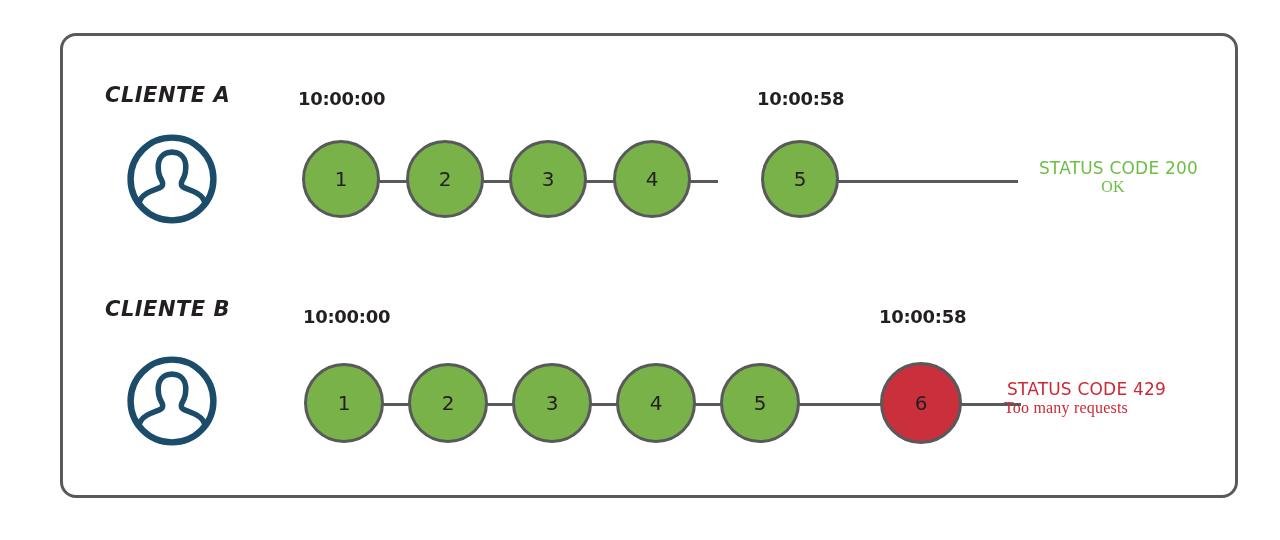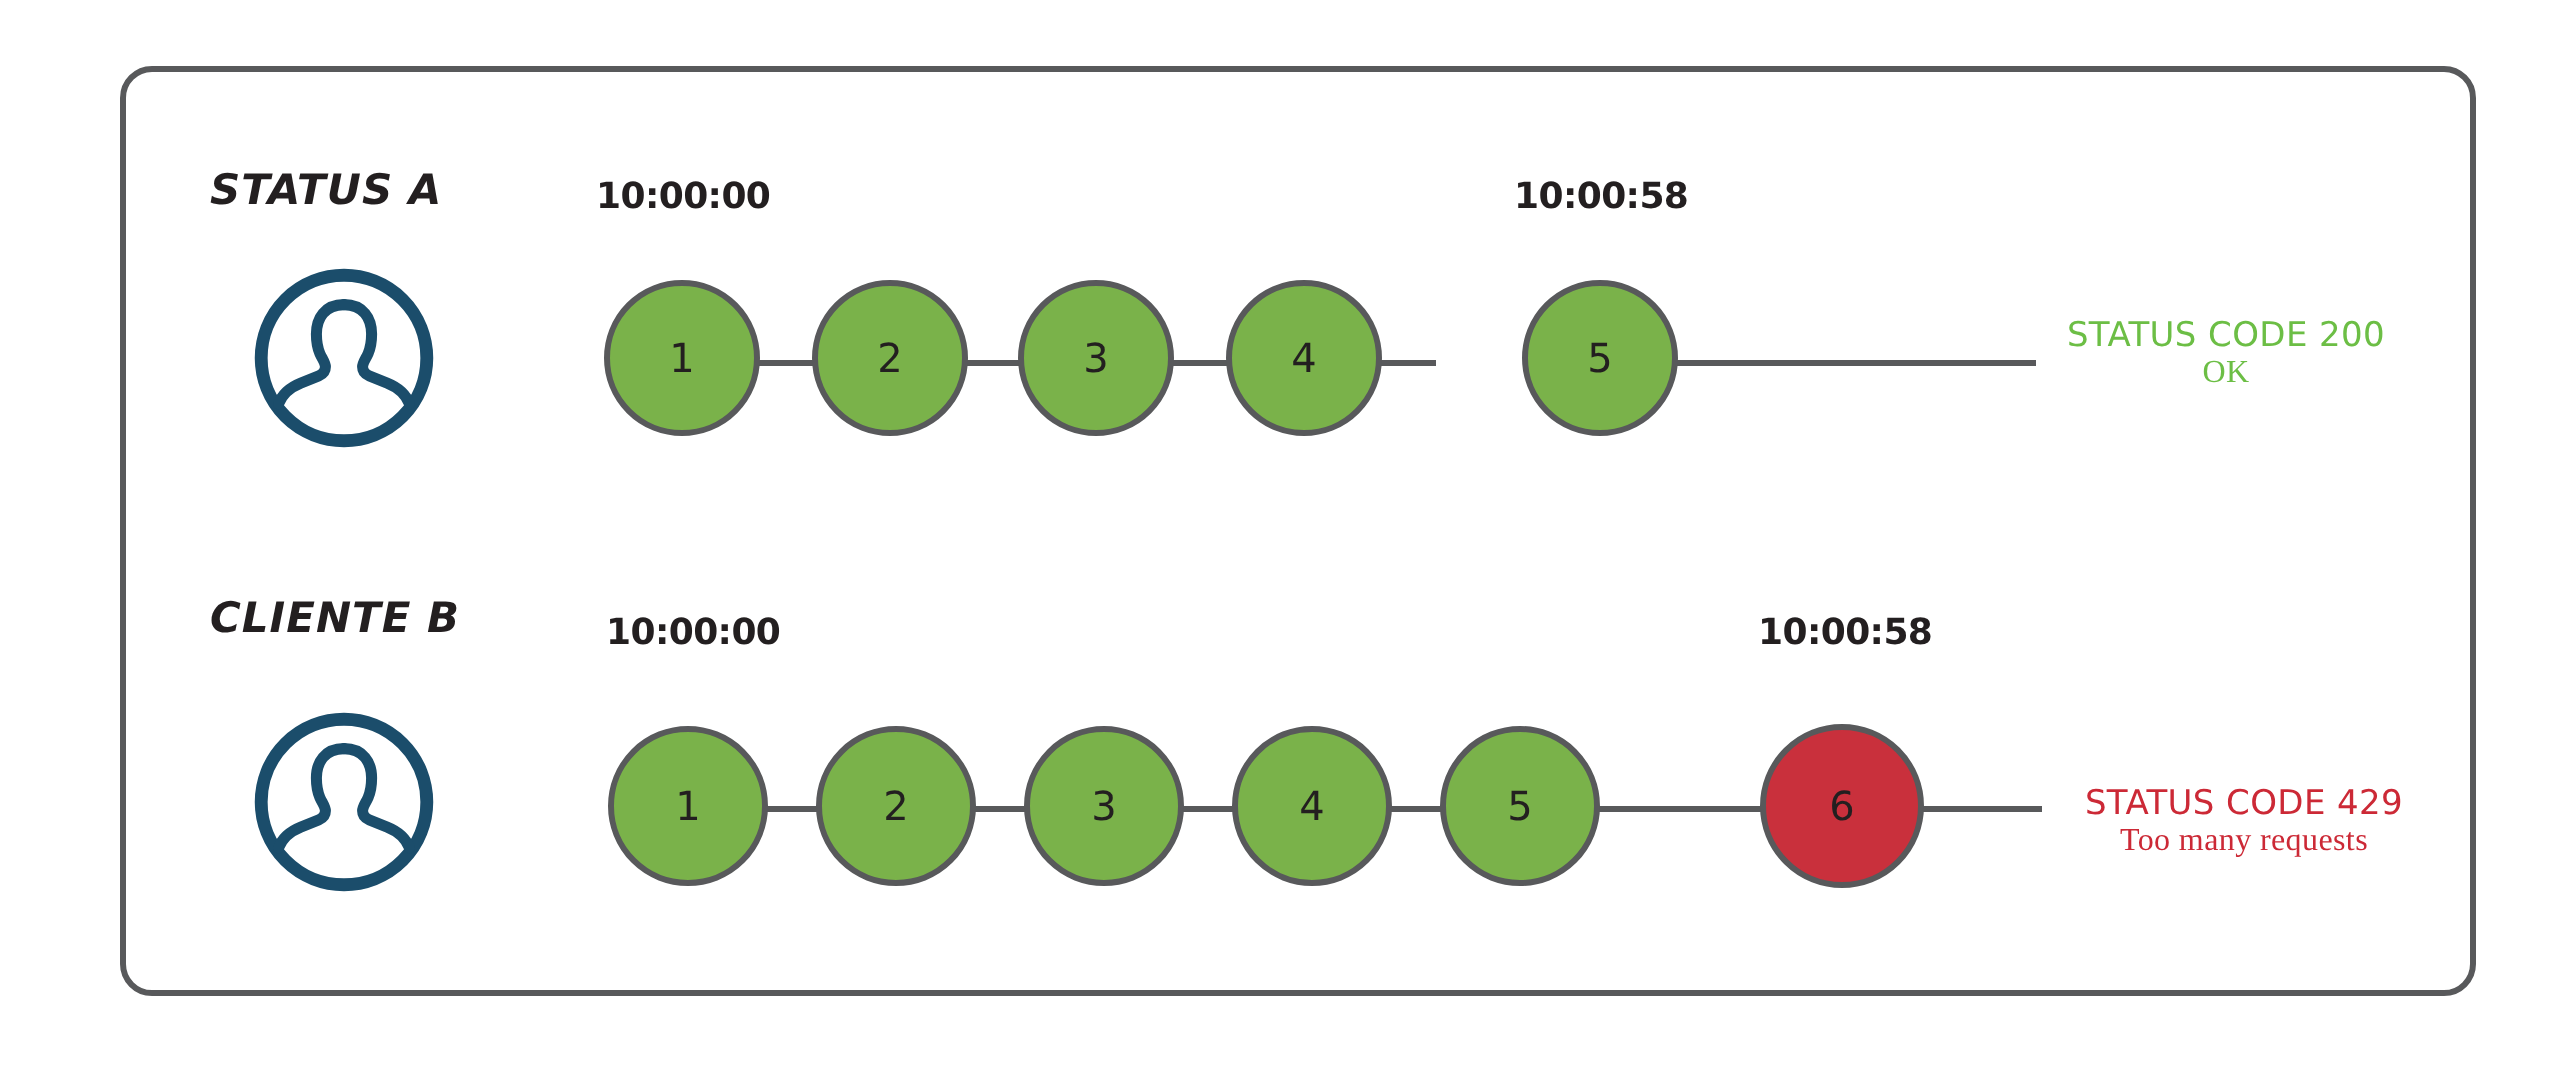--- a/index.html
+++ b/index.html
@@ -99,40 +99,41 @@
     position: absolute;
     text-align: center;
     white-space: nowrap;
     line-height: 1.18;
   }
   .status .l1 {
     display: block;
     font-family: "DejaVu Sans", sans-serif;
     font-size: 17px;
     letter-spacing: 0.2px;
+    text-align: right;
   }
   .status .l2 {
     display: block;
     font-family: Liberation Serif, serif;
     font-size: 16px;
     letter-spacing: 0.2px;
   }
   .status.ok  .l1, .status.ok  .l2 { color: #6cbe45; }
   .status.err .l1, .status.err .l2 { color: #cc2936; }
 </style>
 </head>
 <body>
 
 <div id="canvas">
 
   <div class="frame"></div>
 
   <div class="client-row">
 
-    <div class="client-name" style="left:105px; top:83px;">STATUS A</div>
+    <div class="client-name" style="left:105px; top:83px;">CLIENTE A</div>
 
     <div class="avatar" style="left:126px; top:133px;">
       <svg viewBox="0 0 100 100" xmlns="http://www.w3.org/2000/svg">
         <circle cx="50" cy="50" r="45" fill="none" stroke="#1b4d6b" stroke-width="7"></circle>
         <g fill="none" stroke="#1b4d6b" stroke-width="6" stroke-linejoin="round" stroke-linecap="round">
           <path d="M50 21
                    c-10.5 0 -15 7.5 -15 16
                    c0 4 0.6 7.6 1.9 10.6
                    c1.2 2.7 3 4.9 3 7.2
                    c0 2.4 -1.1 3.9 -3.6 4.9
@@ -208,19 +209,19 @@
     <div class="tl-line" style="left:797px; top:403px; width:84px;"></div>
     <div class="tl-line" style="left:959px; top:403px; width:62px;"></div>
 
     <div class="node green" style="left:304px; top:363px; width:80px; height:80px;">1</div>
     <div class="node green" style="left:408px; top:363px; width:80px; height:80px;">2</div>
     <div class="node green" style="left:512px; top:363px; width:80px; height:80px;">3</div>
     <div class="node green" style="left:616px; top:363px; width:80px; height:80px;">4</div>
     <div class="node green" style="left:720px; top:363px; width:80px; height:80px;">5</div>
     <div class="node red" style="left:880px; top:362px; width:82px; height:82px;">6</div>
 
-    <div class="status err" style="left:1022px; top:379px; width:200px;margin-top:13px;">
+    <div class="status err" style="left:966px; top:379px; width:200px;">
       <span class="l1">STATUS CODE 429</span>
       <span class="l2">Too many requests</span>
     </div>
   </div>
 
 </div>
 
 </body></html>

